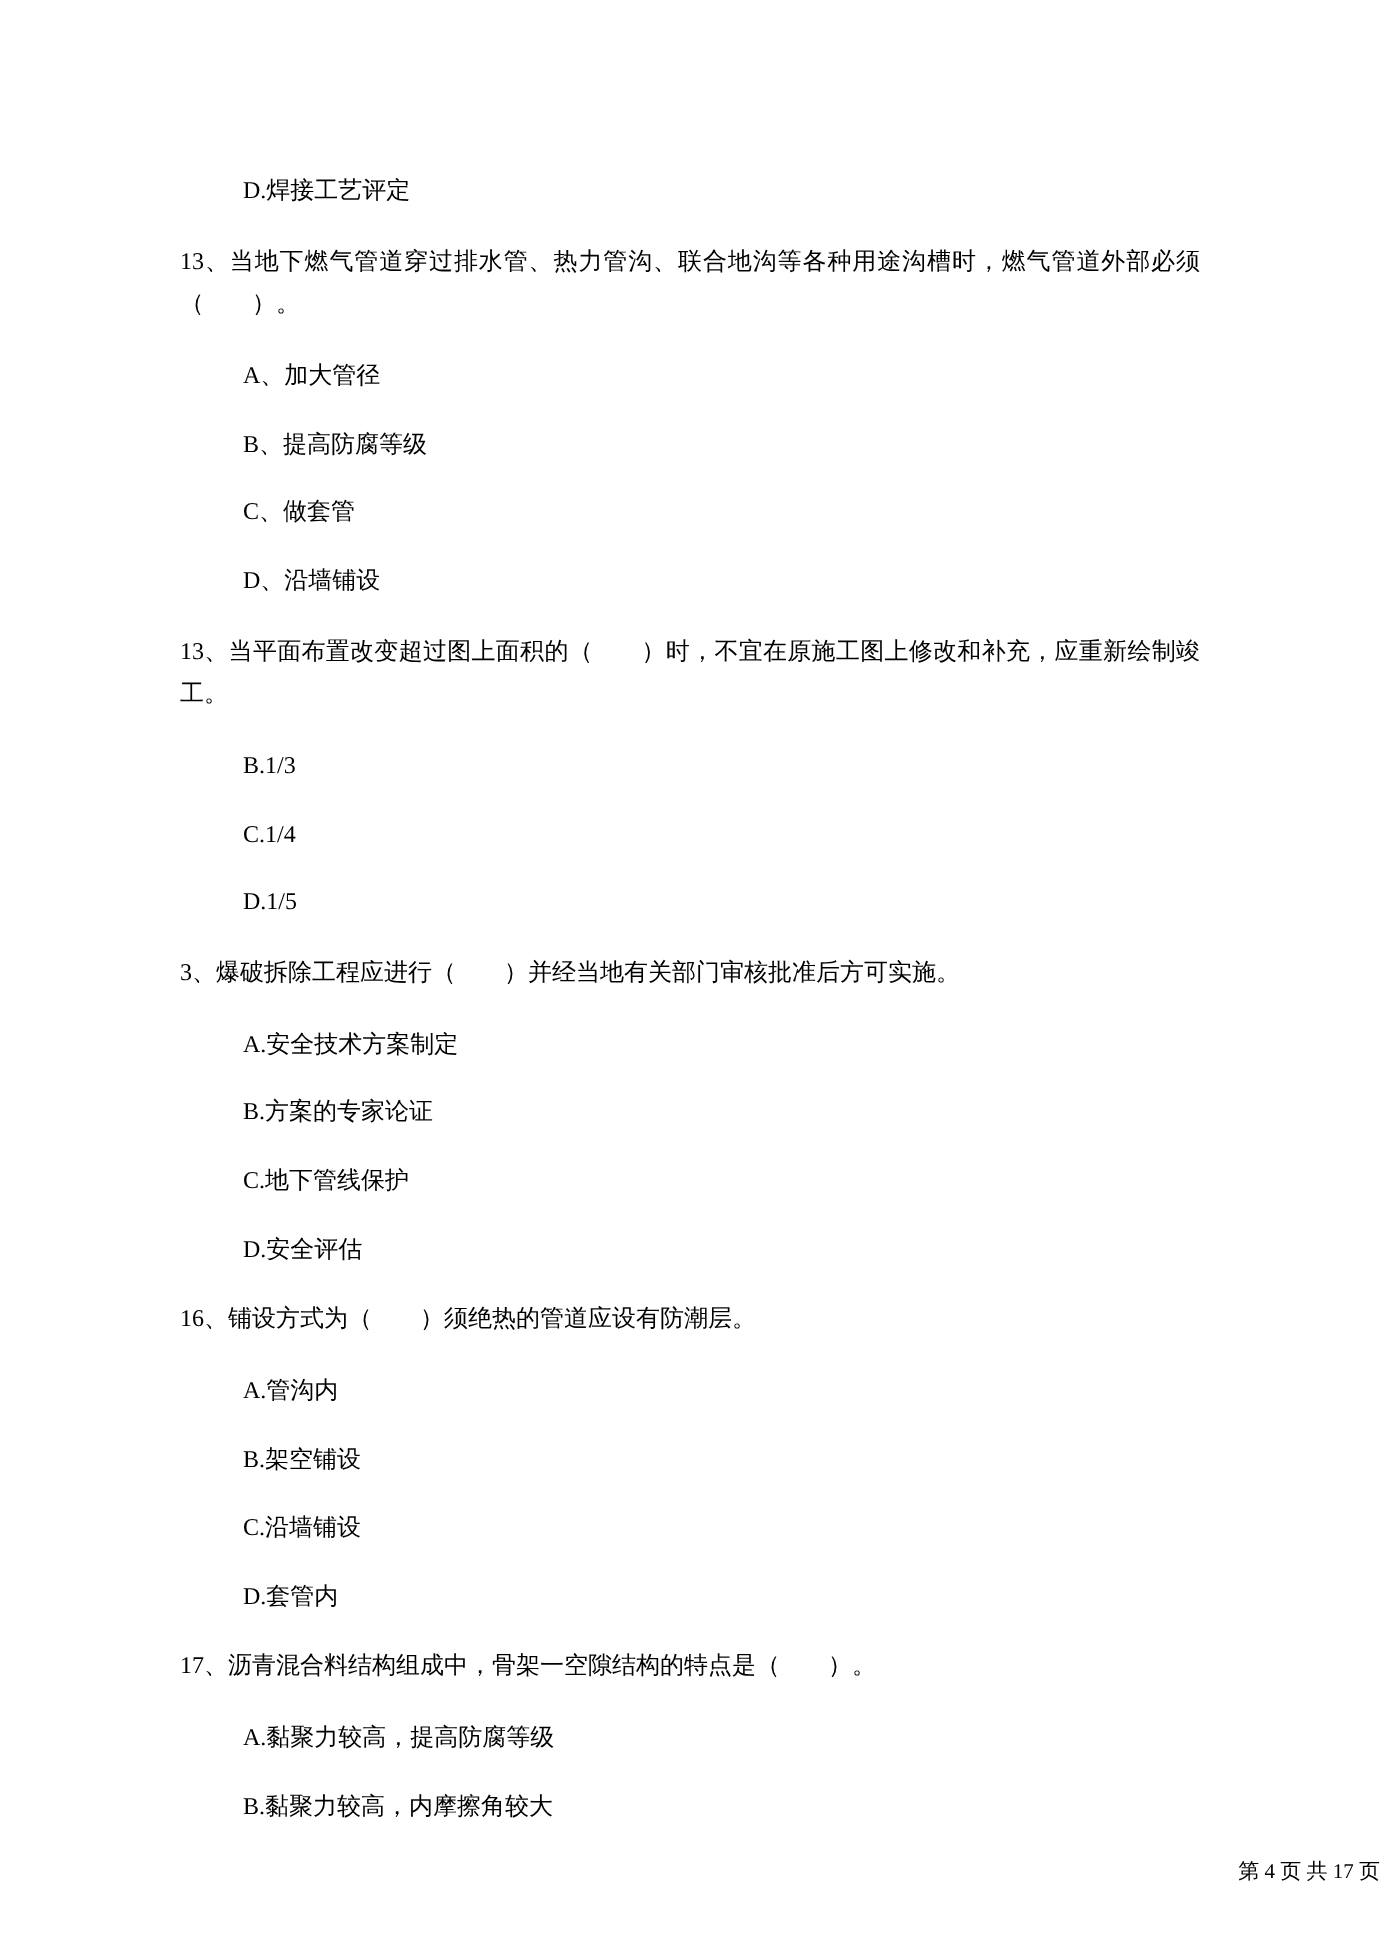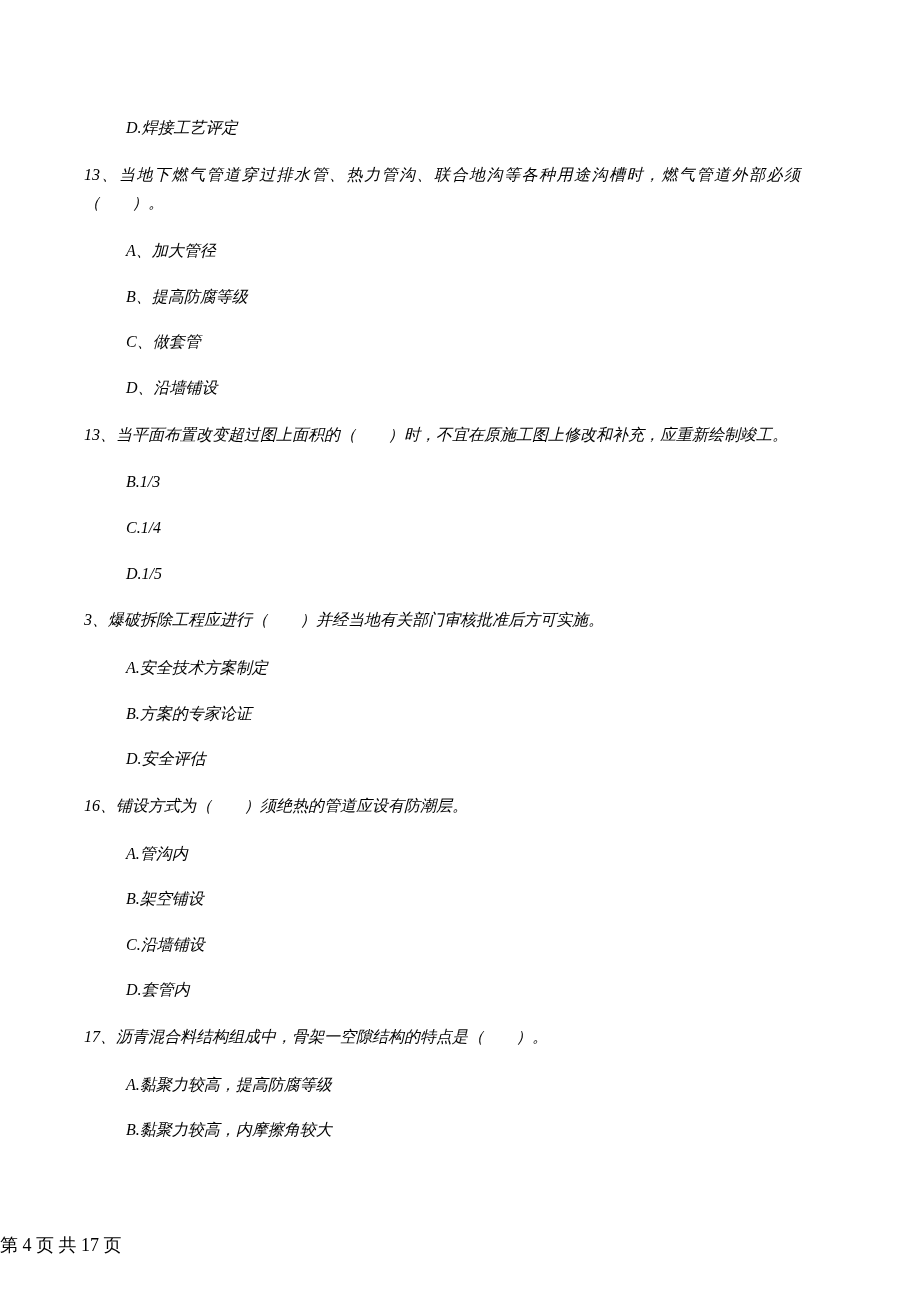--- a/index.html
+++ b/index.html
@@ -11,39 +11,38 @@
       width: 920px;
       height: 1302px;
       background: #ffffff;
       font-family: "SimSun", "宋体", serif;
       font-size: 16px;
       color: #000000;
       line-height: 1.6;
       position: relative;
     }
     .page {
-      padding: 115px 120px 0 84px;
-      font-style: italic;
+      padding: 115px 120px 0 120px;
     }
     .question-stem {
       margin-bottom: 20px;
       line-height: 1.8;
       text-align: justify;
     }
     .option {
       margin-left: 42px;
       margin-bottom: 20px;
     }
     .footer {
       position: absolute;
       bottom: 42px;
       left: 0;
       right: 0;
-      text-align: left;
-      font-size: 18px;
+      text-align: right;
+      font-size: 14px;
     }
   </style>
 </head>
 <body>
 
 <div class="page">
 
   <div class="option">D.焊接工艺评定</div>
 
   <div class="question-stem">13、当地下燃气管道穿过排水管、热力管沟、联合地沟等各种用途沟槽时，燃气管道外部必须（　　）。</div>
@@ -53,20 +52,21 @@
   <div class="option">D、沿墙铺设</div>
 
   <div class="question-stem">13、当平面布置改变超过图上面积的（　　）时，不宜在原施工图上修改和补充，应重新绘制竣工。</div>
   <div class="option">B.1/3</div>
   <div class="option">C.1/4</div>
   <div class="option">D.1/5</div>
 
   <div class="question-stem">3、爆破拆除工程应进行（　　）并经当地有关部门审核批准后方可实施。</div>
   <div class="option">A.安全技术方案制定</div>
   <div class="option">B.方案的专家论证</div>
+  <div class="option">C.地下管线保护</div>
   <div class="option">D.安全评估</div>
 
   <div class="question-stem">16、铺设方式为（　　）须绝热的管道应设有防潮层。</div>
   <div class="option">A.管沟内</div>
   <div class="option">B.架空铺设</div>
   <div class="option">C.沿墙铺设</div>
   <div class="option">D.套管内</div>
 
   <div class="question-stem">17、沥青混合料结构组成中，骨架一空隙结构的特点是（　　）。</div>
   <div class="option">A.黏聚力较高，提高防腐等级</div>

